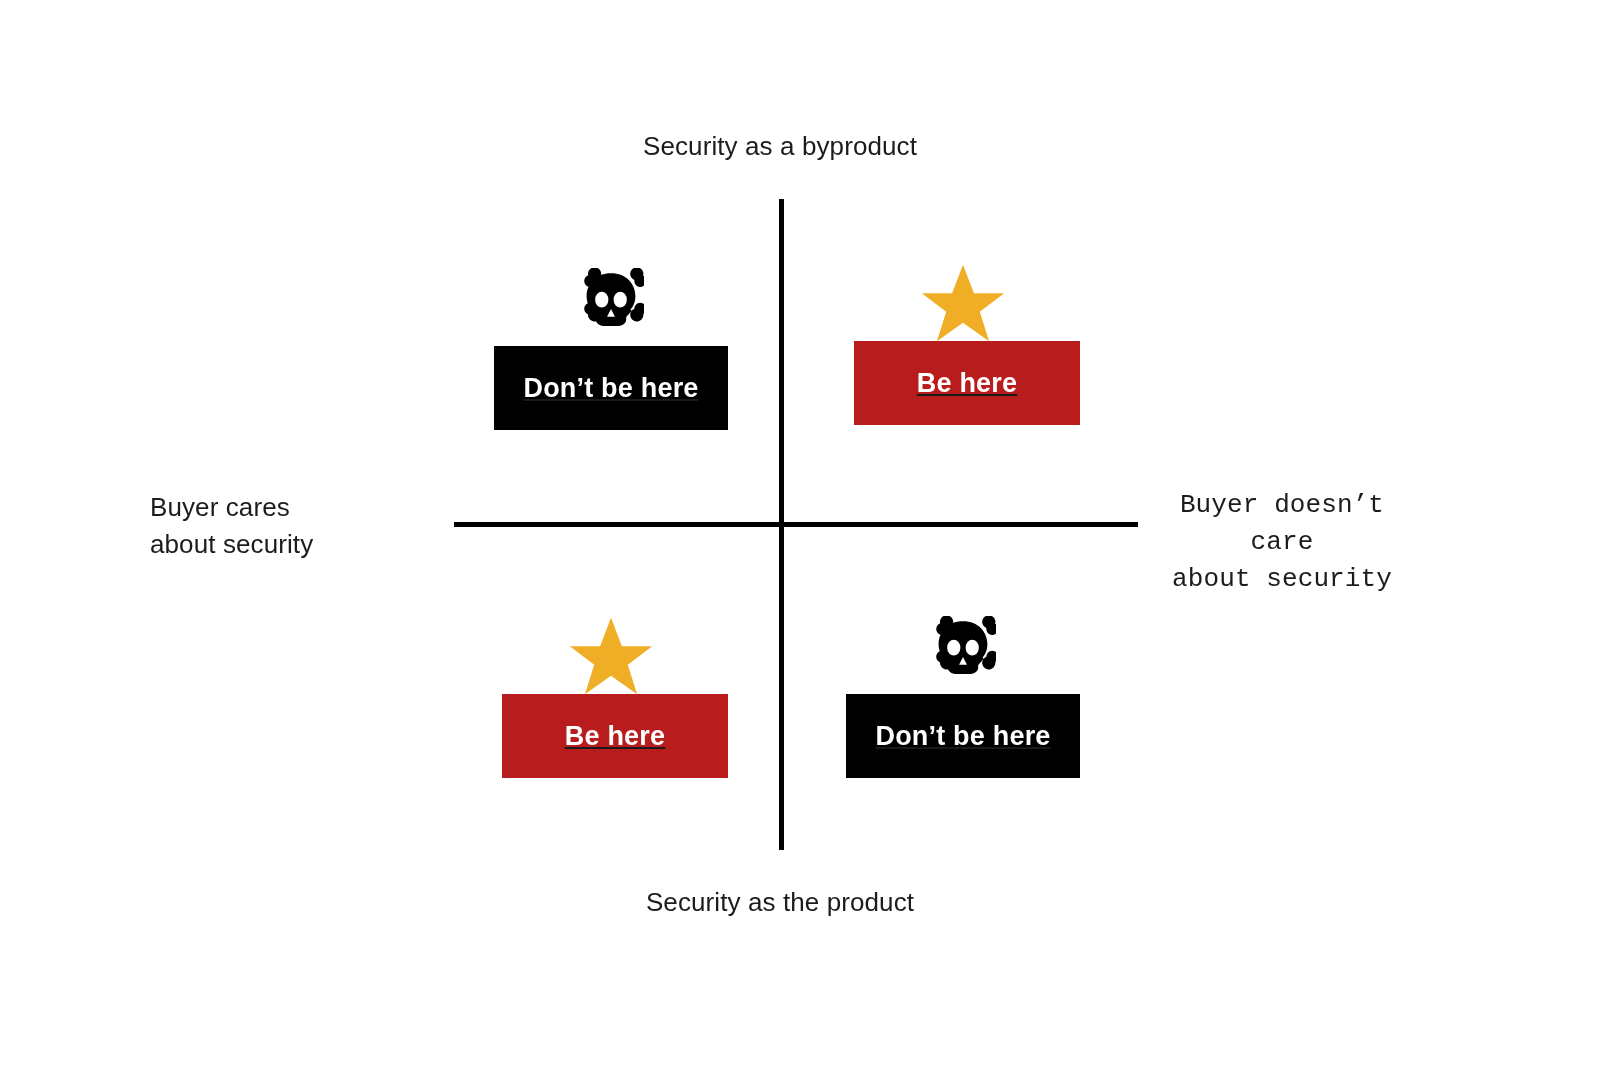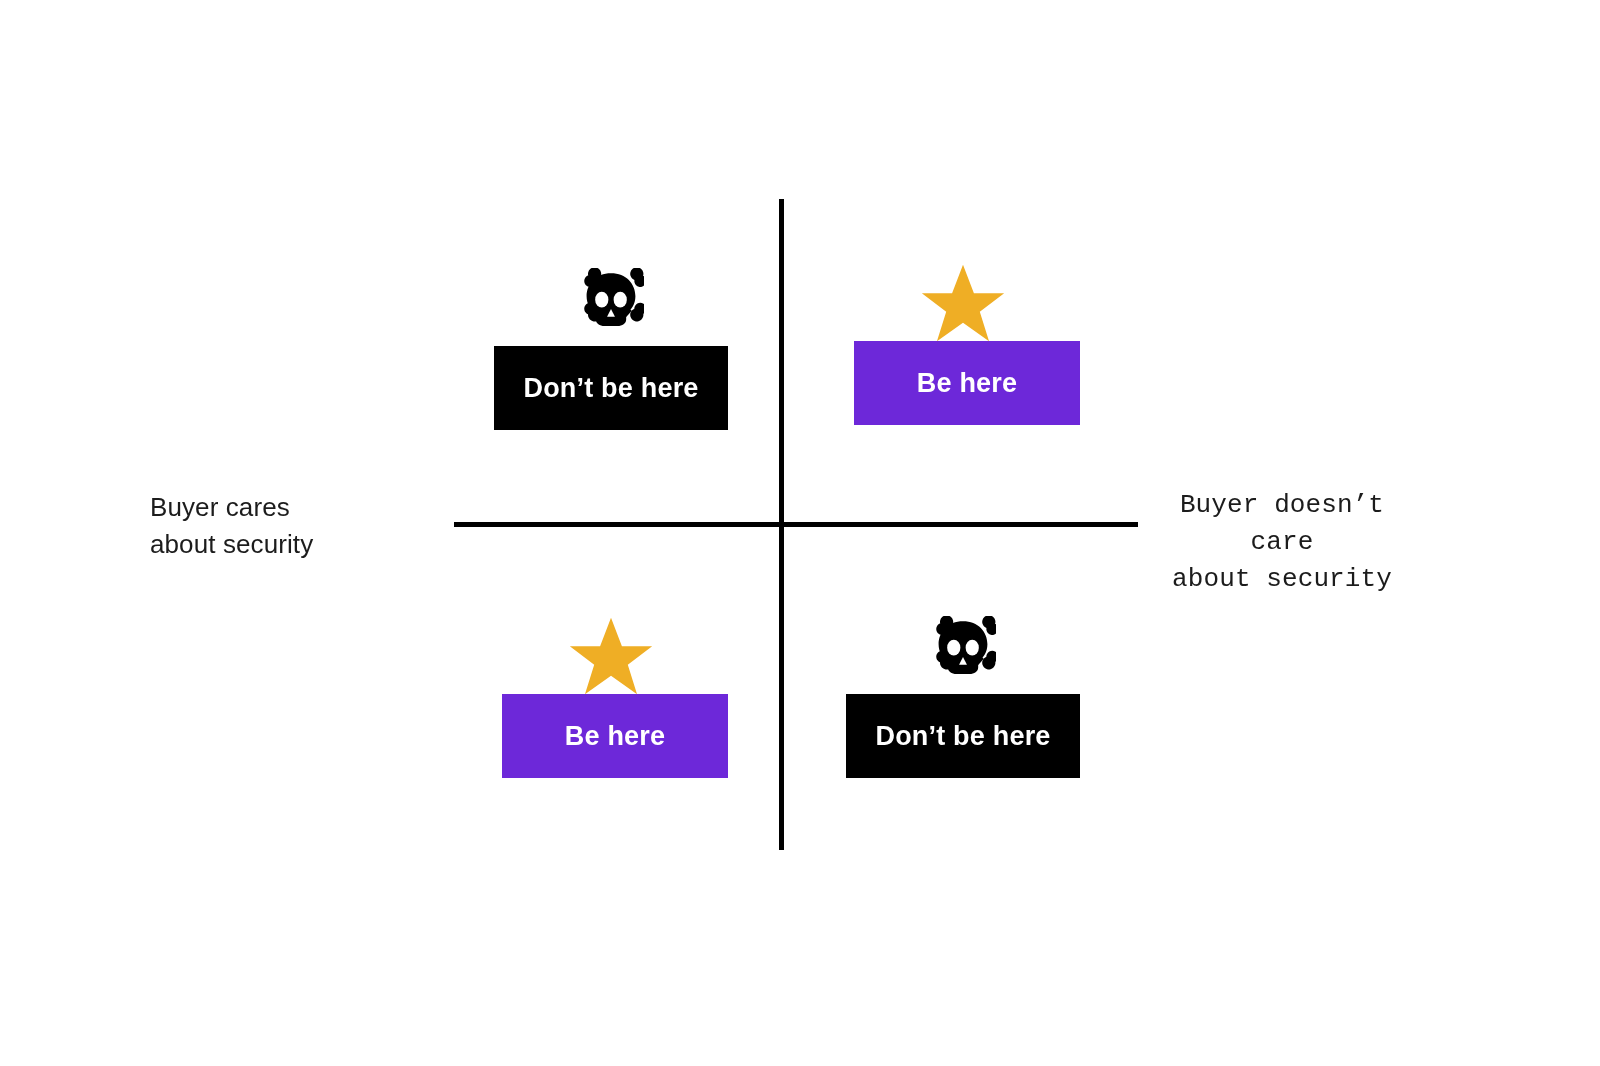--- a/index.html
+++ b/index.html
@@ -73,20 +73,21 @@
     top: 487px;
     width: 268px;
     text-align: center;
     font-family: Liberation Mono, monospace;
   }
 
   
   .cell {
     position: absolute;
     width: 234px;
+    text-decoration: underline;
   }
   .cell-icon {
     height: 78px;
     text-align: center;
     font-size: 0;
     line-height: 0;
   }
   .cell-icon svg {
     display: inline-block;
     vertical-align: bottom;
@@ -95,37 +96,39 @@
     height: 84px;
     display: flex;
     align-items: center;
     justify-content: center;
     font-size: 27px;
     font-weight: bold;
     color: #ffffff;
     letter-spacing: 0.2px;
   }
   .box-dark { background: #000000; }
-  .box-amber { background: #6d28d9; margin-left: 8px; }
+  .box-amber { background: #b91c1c; margin-left: 8px; }
 
   
   .cell-tl { left: 494px; top: 268px; }
   .cell-tr { left: 846px; top: 263px; }
   .cell-bl { left: 494px; top: 616px; }
   .cell-br { left: 846px; top: 616px; }
 </style>
 </head>
 <body>
 
 <div id="canvas">
 
   <div class="axis-v"></div>
   <div class="axis-h"></div>
 
-
+  <div class="axis-label label-top">Security as a byproduct</div>
+
+  <div class="axis-label label-bottom">Security as the product</div>
 
   <div class="axis-label label-left">Buyer cares
 about security</div>
 
   <div class="axis-label label-right">Buyer doesn’t care
 about security</div>
 
   <div class="cell cell-tl">
     <div class="cell-icon">
       <svg width="66" height="62" viewBox="0 0 100 94" aria-hidden="true">

